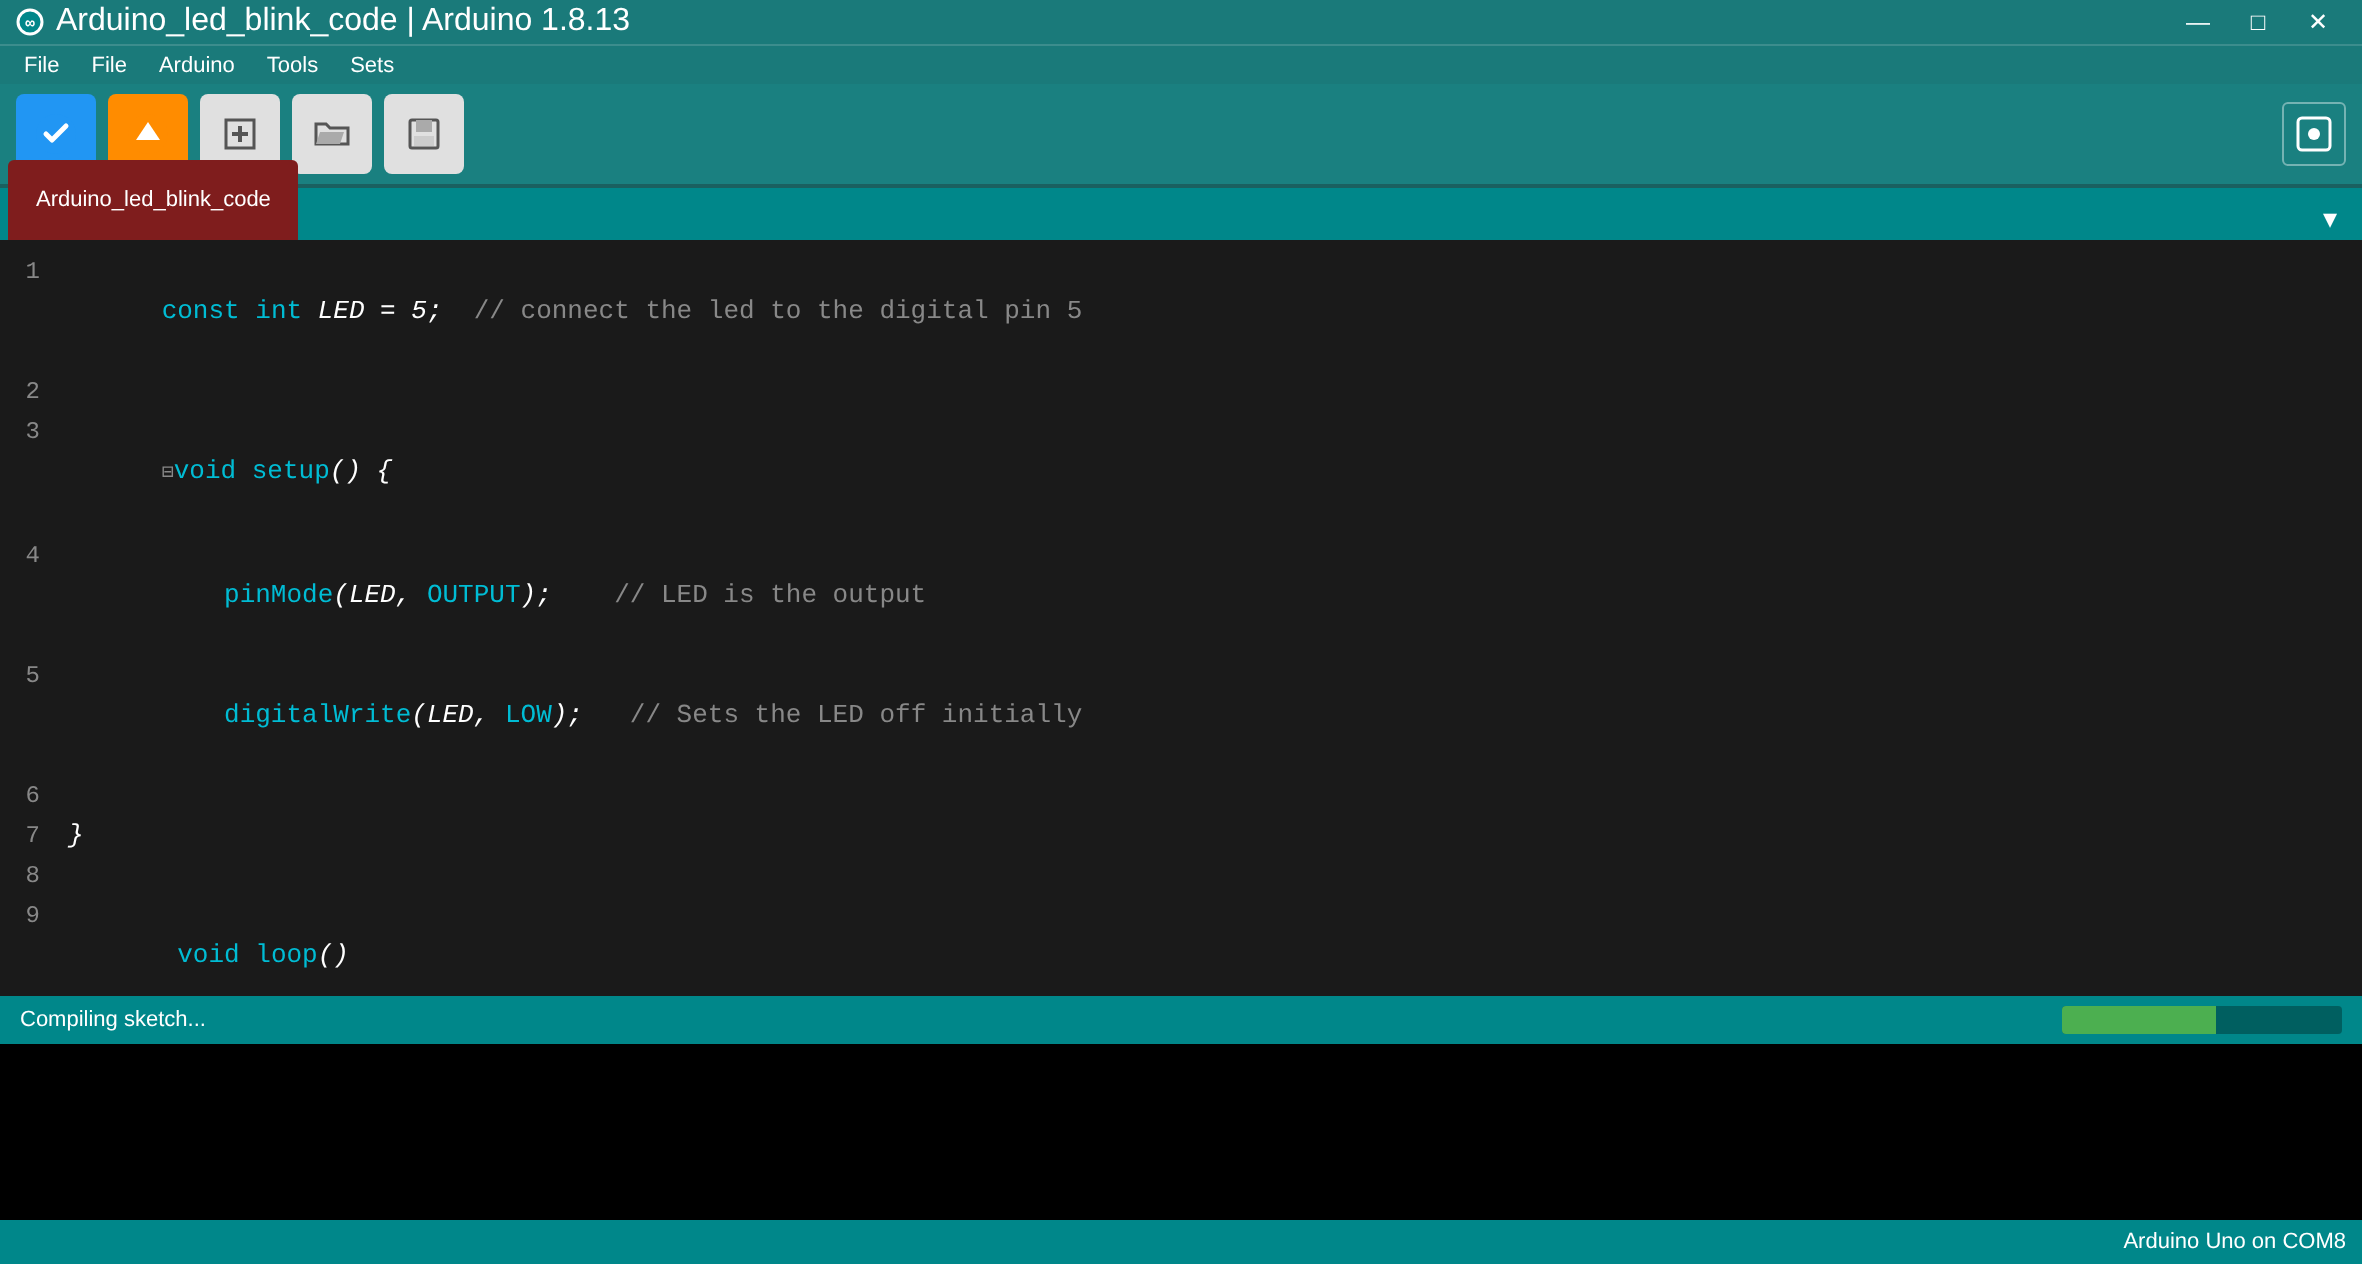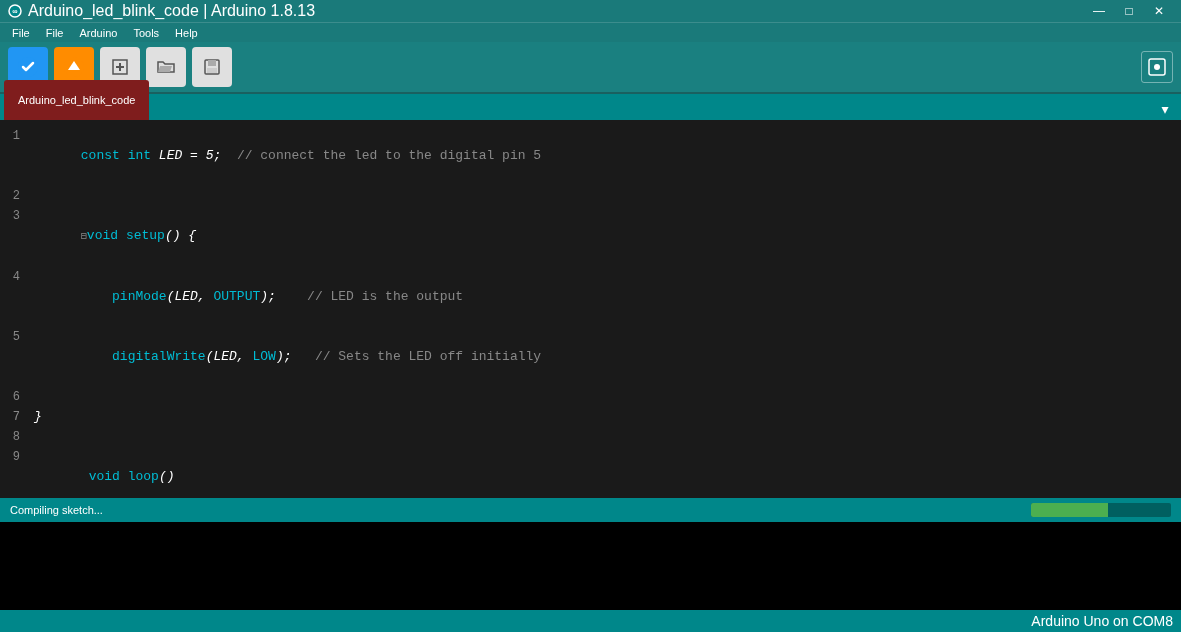--- a/index.html
+++ b/index.html
@@ -214,21 +214,21 @@
       height: 22px;
       display: flex;
       align-items: center;
       justify-content: flex-end;
       padding: 0 8px;
       flex-shrink: 0;
     }
     #board-info {
       color: white;
       font-family: 'Segoe UI', Arial, sans-serif;
-      font-size: 14px;
+      font-size: 11px;
     }
   </style>
 </head>
 <body>
 
 <div id="title-bar">
   <div id="title-bar-left">
 
     <svg width="14" height="14" viewBox="0 0 14 14">
       <circle cx="7" cy="7" r="6" fill="#00878a" stroke="white" stroke-width="1.5"></circle>
@@ -241,21 +241,21 @@
     <button class="title-btn">□</button>
     <button class="title-btn close">✕</button>
   </div>
 </div>
 
 <div id="menu-bar">
   <span class="menu-item">File</span>
   <span class="menu-item">File</span>
   <span class="menu-item">Arduino</span>
   <span class="menu-item">Tools</span>
-  <span class="menu-item">Help</span>
+  <span class="menu-item">Sets</span>
 </div>
 
 <div id="toolbar">
   <button class="toolbar-btn btn-verify" title="Verify">
     <svg width="22" height="22" viewBox="0 0 22 22">
       <circle cx="11" cy="11" r="10" fill="#2196F3"></circle>
       <polyline points="6,11 9,14 16,7" stroke="white" stroke-width="2.5" fill="none" stroke-linecap="round" stroke-linejoin="round"></polyline>
     </svg>
   </button>
   <button class="toolbar-btn btn-upload" title="Upload">

